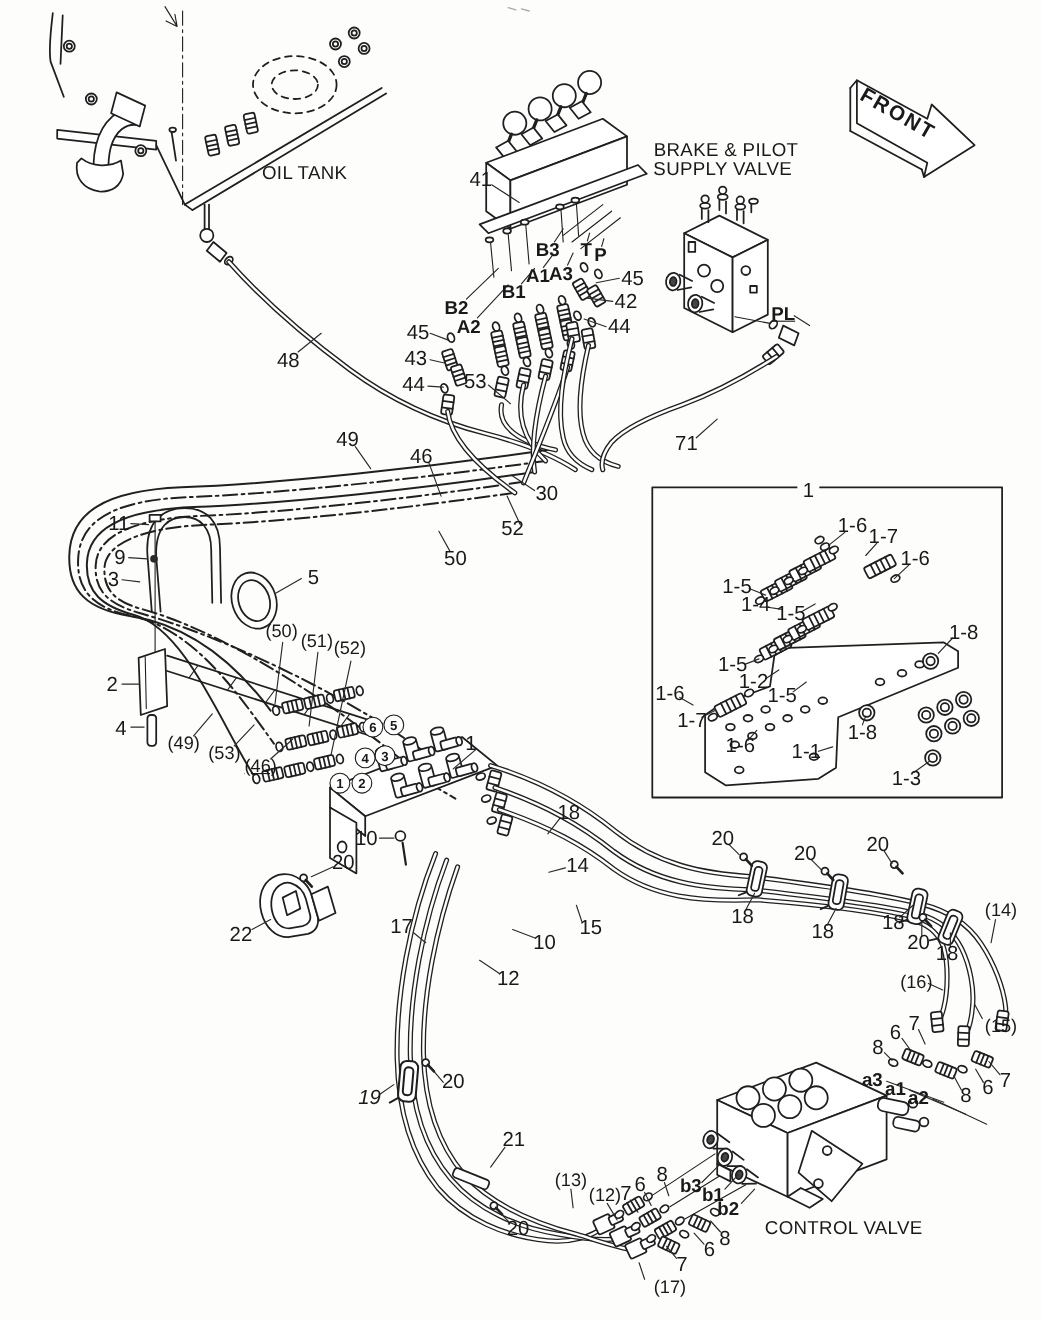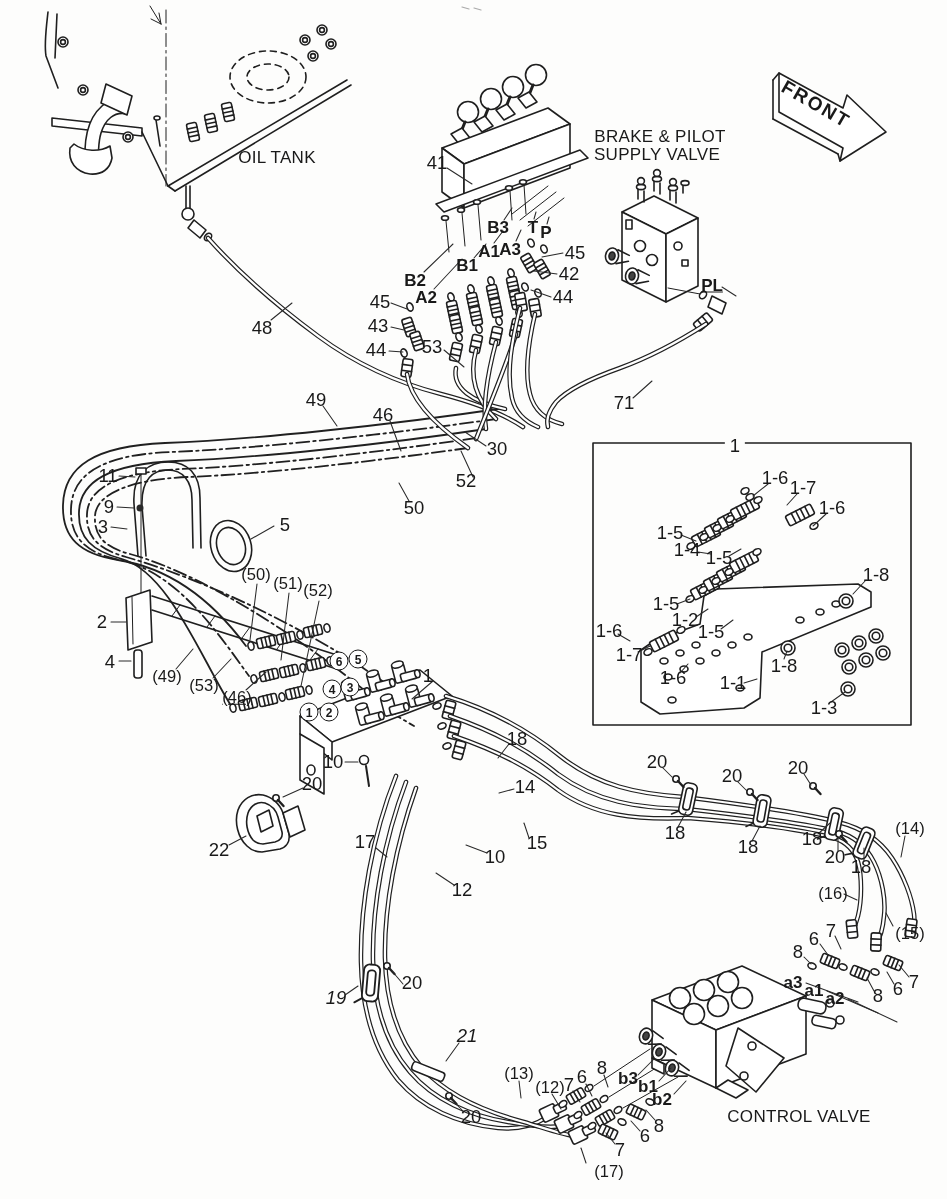--- a/index.html
+++ b/index.html
@@ -594,21 +594,21 @@
         <line x1="744" y1="683" x2="757" y2="679"></line>
         <line x1="831" y1="702" x2="845" y2="692"></line>
       </g>
     </g>
   </svg>
 
   <div id="labels">
       <div class="lb cap" style="left: 277px; top: 157px;">OIL TANK</div>
       <div class="lb cap" style="left: 660px; top: 136px;">BRAKE &amp; PILOT</div>
       <div class="lb cap" style="left: 657px; top: 154px;">SUPPLY VALVE</div>
-      <div class="lb cap" style="left: 767px; top: 1116px; margin-left: 32px;">CONTROL VALVE</div>
+      <div class="lb cap" style="left: 767px; top: 1116px;">CONTROL VALVE</div>
       <div class="lb front" style="left: 816px; top: 104px; transform: translate(-50%, -50%) rotate(30deg);">FRONT</div>
       <div class="lb" style="left: 437px; top: 163px;">41</div>
       <div class="lb" style="left: 380px; top: 302px;">45</div>
       <div class="lb" style="left: 378px; top: 326px;">43</div>
       <div class="lb" style="left: 376px; top: 350px;">44</div>
       <div class="lb" style="left: 432px; top: 347px;">53</div>
       <div class="lb" style="left: 262px; top: 328px;">48</div>
       <div class="lb" style="left: 575px; top: 253px;">45</div>
       <div class="lb" style="left: 569px; top: 274px;">42</div>
       <div class="lb" style="left: 563px; top: 297px;">44</div>
@@ -643,21 +643,21 @@
       <div class="lb" style="left: 835px; top: 857px;">20</div>
       <div class="lb" style="left: 861px; top: 867px;">18</div>
       <div class="lb" style="left: 798px; top: 952px;">8</div>
       <div class="lb" style="left: 814px; top: 939px;">6</div>
       <div class="lb" style="left: 831px; top: 931px;">7</div>
       <div class="lb" style="left: 878px; top: 996px;">8</div>
       <div class="lb" style="left: 898px; top: 989px;">6</div>
       <div class="lb" style="left: 914px; top: 982px;">7</div>
       <div class="lb" style="left: 336px; top: 998px; font-style: italic;">19</div>
       <div class="lb" style="left: 412px; top: 983px;">20</div>
-      <div class="lb" style="left: 467px; top: 1036px; font-style: italic;">21</div>
+      <div class="lb" style="left: 467px; top: 1036px;">21</div>
       <div class="lb" style="left: 471px; top: 1117px;">20</div>
       <div class="lb" style="left: 569px; top: 1085px;">7</div>
       <div class="lb" style="left: 582px; top: 1077px;">6</div>
       <div class="lb" style="left: 602px; top: 1068px;">8</div>
       <div class="lb" style="left: 659px; top: 1126px;">8</div>
       <div class="lb" style="left: 645px; top: 1136px;">6</div>
       <div class="lb" style="left: 620px; top: 1150px;">7</div>
       <div class="lb wbg" style="left: 735px; top: 446px;">1</div>
       <div class="lb" style="left: 775px; top: 478px;">1-6</div>
       <div class="lb" style="left: 803px; top: 488px;">1-7</div>

